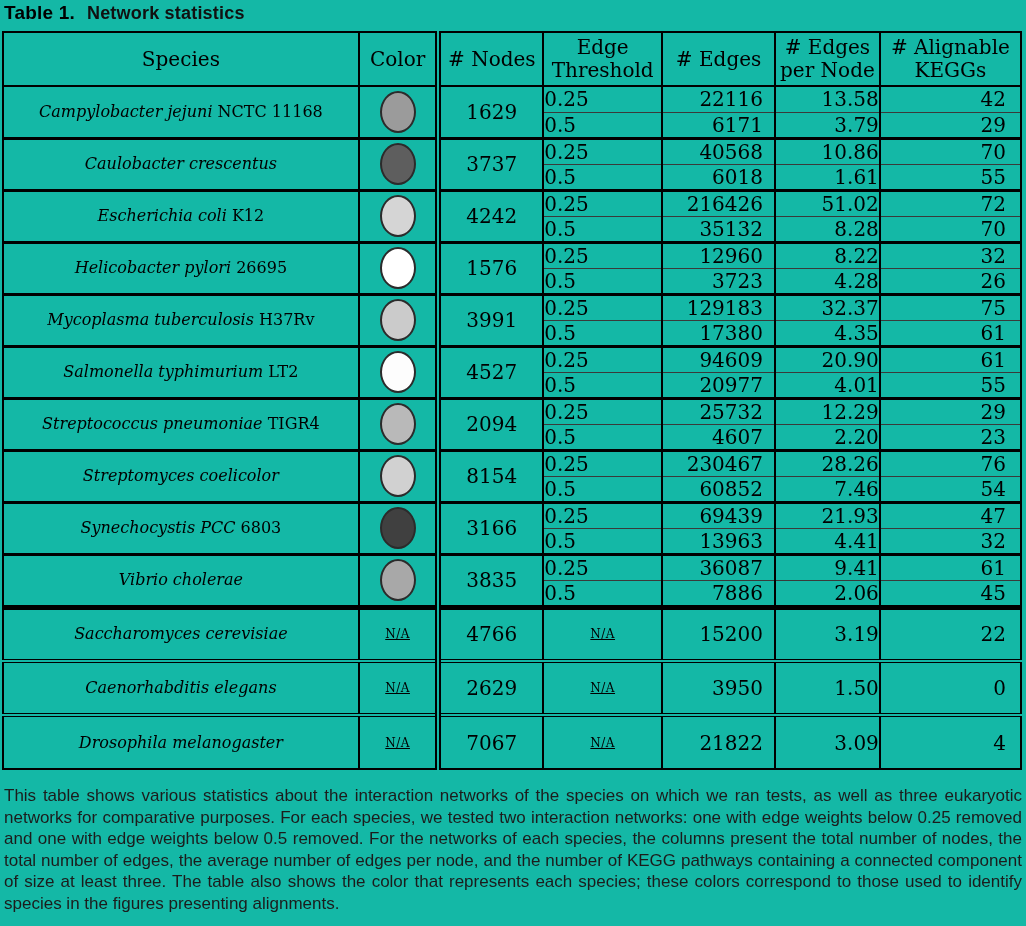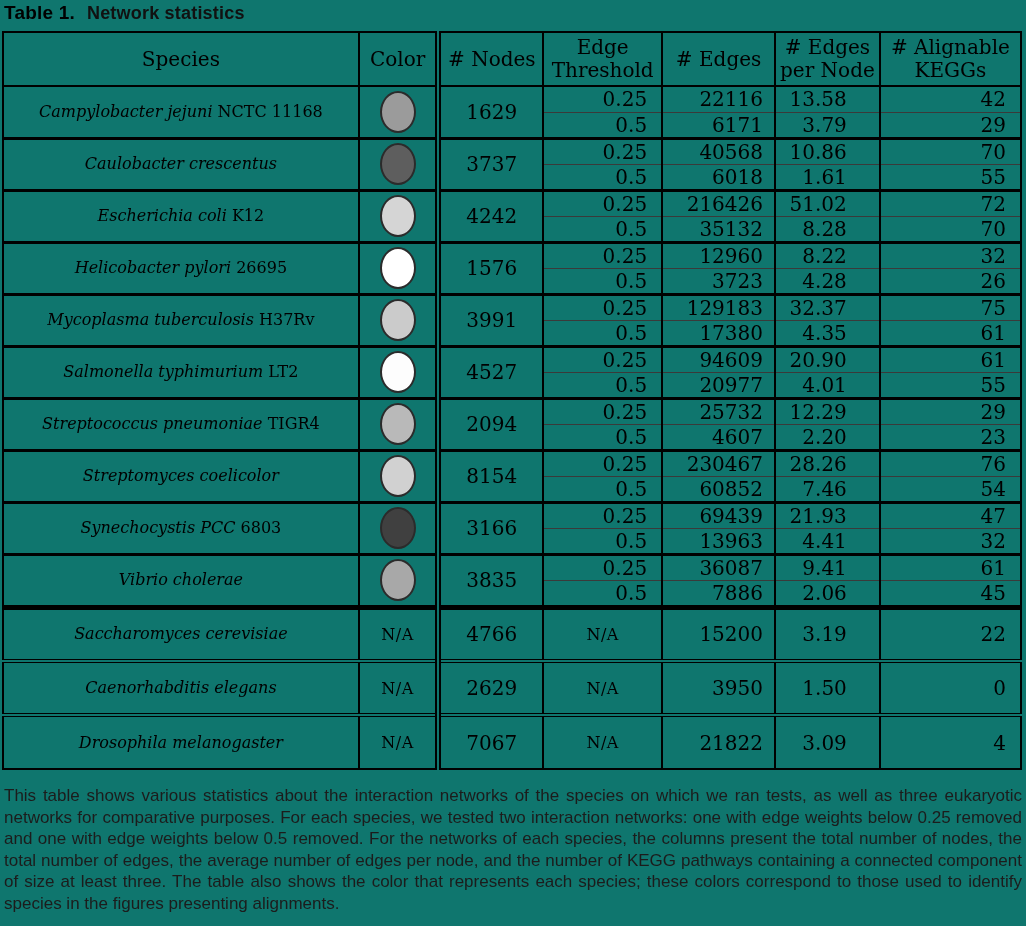--- a/index.html
+++ b/index.html
@@ -1,17 +1,17 @@
 <!DOCTYPE html>
 <html><head>
 <meta charset="utf-8">
 <style>
   html, body { margin: 0; padding: 0; background: #ffffff; }
   .page {
-    width: 1026px; height: 926px; background: #0f766e;
+    width: 1026px; height: 926px; background: #14b8a6;
     font-family: "DejaVu Serif", serif; color: #000;
     box-sizing: border-box; padding: 2px 2px 0 2px; overflow: hidden;
   }
   .title-row {
     font-family: "Liberation Sans", sans-serif;
     padding: 0 0 7px 2px; display: flex; align-items: baseline; gap: 12px;
   }
   .title-label { font-weight: 700; font-size: 19px; letter-spacing: 0.2px; }
   .title-sub   { font-weight: 700; font-size: 18px; color: #111; letter-spacing: 0.2px; }
 
@@ -48,31 +48,31 @@
   }
   td.species .it { font-style: italic; }
   td.species .rm { font-style: normal; }
   td.color-cell { text-align: center; }
   .circle {
     display: inline-block; width: 36px; height: 42px;
     border-radius: 50%; border: 2.5px solid #2b2b2b; box-sizing: border-box;
     vertical-align: middle;
   }
   td.nodes { font-size: 20px; text-align: center; }
-  td.thr   { font-size: 20px; text-align: right; padding-right: 14px; }
+  td.thr   { font-size: 20px; text-align: left; padding-right: 14px; }
   td.edges { font-size: 20px; text-align: right; padding-right: 11px; }
-  td.epn   { font-size: 20px; text-align: right; padding-right: 32px; }
+  td.epn   { font-size: 20px; text-align: right; }
   td.keggs { font-size: 20px; text-align: right; padding-right: 14px; }
 
   
   tr.euk { height: 54px; }
   tr.euk-first td { border-top: 5px solid #000; }
   tr.euk-sep td   { border-top: 4px double #000; }
   td.na { text-align: center !important; padding-right: 0 !important;
-          font-size: 16px; letter-spacing: 0.5px; }
+          font-size: 12px; letter-spacing: 0.5px; text-decoration: underline; }
 
   .caption {
     font-family: "Liberation Sans", sans-serif;
     font-size: 17px; line-height: 21.5px; color: #1c1c1c;
     text-align: justify; margin: 15px 0 0 0; padding: 0 2px;
   }
 </style>
 </head>
 <body>
 

